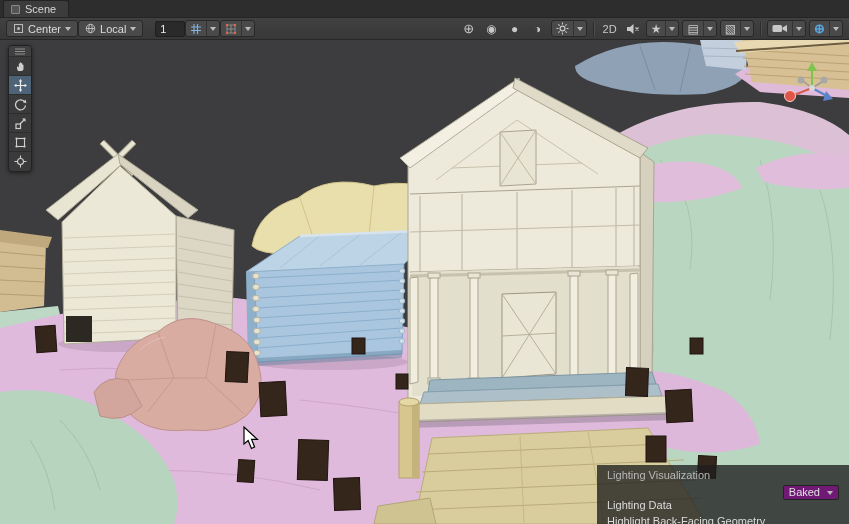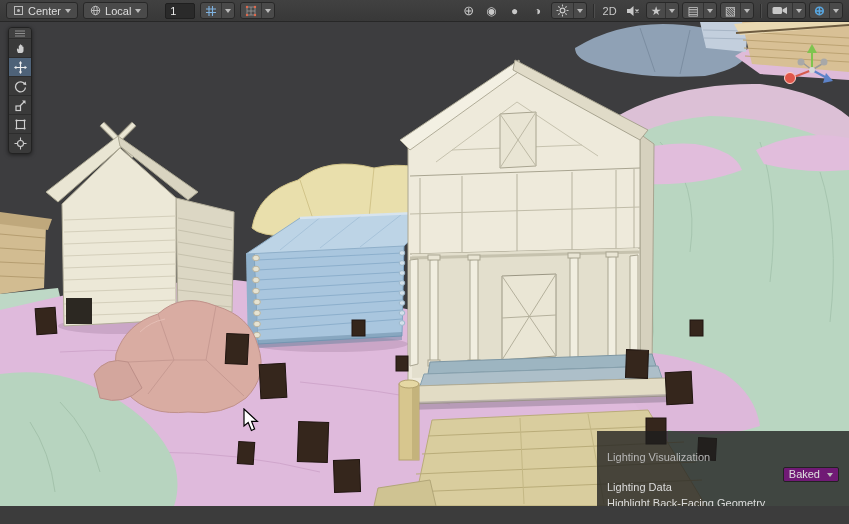--- a/index.html
+++ b/index.html
@@ -13,21 +13,21 @@
   
   .tabbar { height: 18px; background: #2d2d2d; border-bottom: 1px solid #242424;
             display: flex; align-items: flex-end; padding-left: 3px; }
   .tab { height: 17px; display: flex; align-items: center; gap: 5px;
          padding: 0 12px 0 7px; background: #3c3c3c; border: 1px solid #232323;
          border-bottom: none; border-radius: 3px 3px 0 0; color: #d6d6d6; }
   .tab-icon { width: 9px; height: 9px; border: 1px solid #8a8a8a; border-radius: 1px; background: #555; }
   
   .toolbar { height: 22px; background: linear-gradient(#414141,#383838);
              border-bottom: 1px solid #272727;
-             display: flex; align-items: center; padding: 0 6px; gap: 5px; }
+             display: flex; align-items: center; padding: 0 6px; }
   .tb-btn { height: 17px; display: inline-flex; align-items: center; gap: 4px;
             padding: 0 6px; background: #4a4a4a; border: 1px solid #282828;
             border-radius: 3px; color: #ddd; }
   .tb-field { width: 30px; height: 16px; background: #2a2a2a; border: 1px solid #1f1f1f;
               border-radius: 2px; color: #eee; font-size: 11px; padding: 0 4px;
               font-family: inherit; margin-left: 12px; }
   .tb-split { display: inline-flex; height: 17px; border: 1px solid #282828;
               border-radius: 3px; background: #4a4a4a; overflow: hidden; align-items: stretch; }
   .tb-split .seg { display: flex; align-items: center; justify-content: center; padding: 0 4px; }
   .tb-split .seg + .seg { border-left: 1px solid #333; padding: 0 3px; }
@@ -47,34 +47,40 @@
   .toolstrip { position: absolute; left: 8px; top: 5px; width: 24px; background: #3a3a3a;
                border: 1px solid #222; border-radius: 4px; overflow: hidden;
                box-shadow: 0 1px 4px rgba(0,0,0,.5); }
   .toolcell { height: 19px; display: flex; align-items: center; justify-content: center;
               border-bottom: 1px solid #2d2d2d; }
   .toolcell:last-child { border-bottom: none; }
   .toolcell.grip { height: 11px; background: #404040; }
   .toolcell.active { background: #4e6278; }
   
   .light-panel { position: absolute; right: 0; bottom: 0; width: 252px;
-                 background: rgba(30,30,30,.78); padding: 20px 10px 8px; color: #d2d2d2; }
+                 background: rgba(30,30,30,.78); padding: 4px 10px 8px; color: #d2d2d2; }
   .lp-title { color: #b8b8b8; height: 15px; }
   .lp-row { display: flex; align-items: center; height: 16px; }
   .lp-label { color: #dcdcdc; margin-top: 25px; }
   .lp-select { margin-left: auto; display: flex; align-items: center; gap: 7px; height: 15px;
                background: #701a75; border: 1px solid #222; border-radius: 2px;
                padding: 0 5px; color: #e0e0e0; }
   .cursor { position: absolute; left: 243px; top: 386px; pointer-events: none; }
 </style>
 </head>
 <body>
 
 <div id="app">
 
+  <div class="tabbar">
+    <div class="tab">
+      <span class="tab-icon"></span>
+      <span>Scene</span>
+    </div>
+  </div>
 
   <div class="toolbar">
 
     <div class="tb-btn">
       <svg width="11" height="11">
         <rect x="1.5" y="1.5" width="8" height="8" fill="none" stroke="#bbb"></rect>
         <circle cx="5.5" cy="5.5" r="1.5" fill="#bbb"></circle>
       </svg>
       <span>Center</span>
       <span class="caret"></span>

